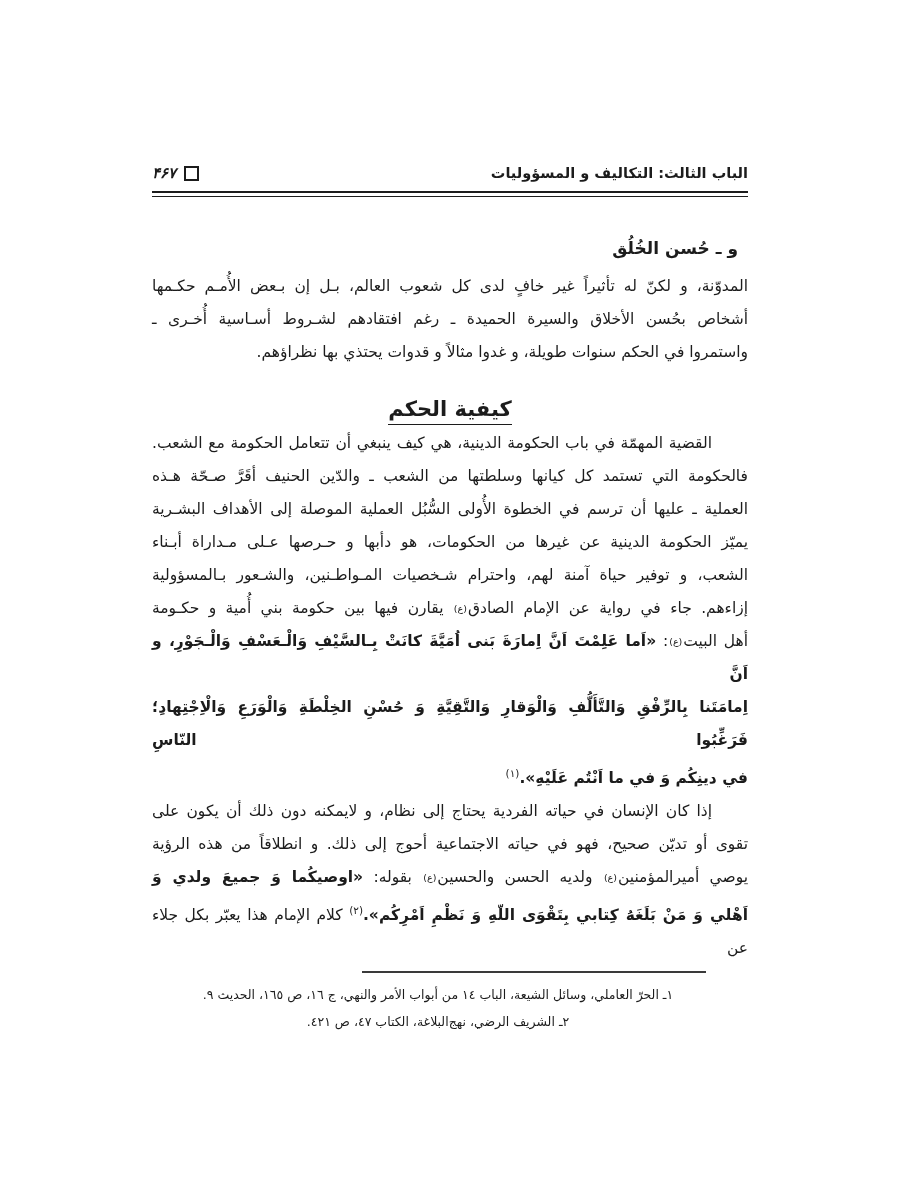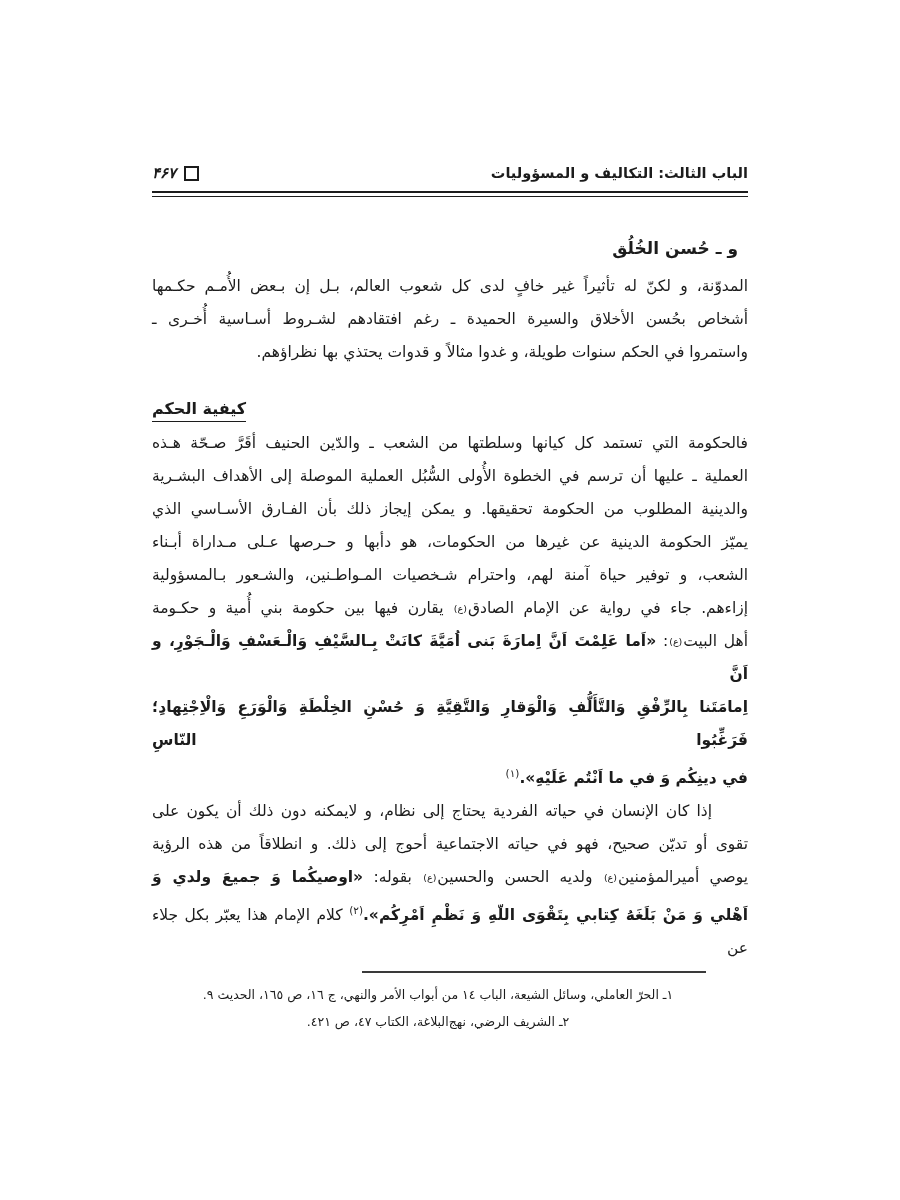--- a/index.html
+++ b/index.html
@@ -43,22 +43,22 @@
   .h1 {
     margin: 38px 0 0 0;
     text-align: right;
     padding-right: 10px;
     font-size: 17px;
     font-weight: bold;
     line-height: 26px;
   }
   .h2c {
     margin: 28px 0 0 0;
-    text-align: left;
-    font-size: 16px;
+    text-align: center;
+    font-size: 21px;
     font-weight: bold;
     line-height: 24px;
   }
   .h2c .und { border-bottom: 1.5px solid #1c1c1c; padding-bottom: 3px; }
   
   .para { margin: 0; }
   .para.p1 { margin-top: 9px; }
   .para.p2 { margin-top: 6px; }
   .para.p3 { margin-top: 0; }
   .line {
@@ -107,23 +107,23 @@
 
     <div class="para p1">
       <div class="line">المدوّنة، و لكنّ له تأثيراً غير خافٍ لدى كل شعوب العالم، بـل إن بـعض الأُمـم حكـمها</div>
       <div class="line">أشخاص بحُسن الأخلاق والسيرة الحميدة ـ رغم افتقادهم لشـروط أسـاسية أُخـرى ـ</div>
       <div class="line end">واستمروا في الحكم سنوات طويلة، و غدوا مثالاً و قدوات يحتذي بها نظراؤهم.</div>
     </div>
 
     <div class="h2c"><span class="und">كيفية الحكم</span></div>
 
     <div class="para p2">
+      <div class="line indent">القضية المهمّة في باب الحكومة الدينية، هي كيف ينبغي أن تتعامل الحكومة مع الشعب.</div>
       <div class="line">فالحكومة التي تستمد كل كيانها وسلطتها من الشعب ـ والدّين الحنيف أقَرَّ صـحّة هـذه</div>
       <div class="line">العملية ـ عليها أن ترسم في الخطوة الأُولى السُّبُل العملية الموصلة إلى الأهداف البشـرية</div>
-      <div class="line">والدينية المطلوب من الحكومة تحقيقها. و يمكن إيجاز ذلك بأن الفـارق الأسـاسي الذي</div>
       <div class="line">يميّز الحكومة الدينية عن غيرها من الحكومات، هو دأبها و حـرصها عـلى مـداراة أبـناء</div>
       <div class="line">الشعب، و توفير حياة آمنة لهم، واحترام شـخصيات المـواطـنين، والشـعور بـالمسؤولية</div>
       <div class="line"><span>إزاءهم. جاء في رواية عن الإمام الصادق</span><span class="hon">(ع)</span><span> يقارن فيها بين حكومة بني أُمية و حكـومة</span></div>
       <div class="line"><span>أهل البيت</span><span class="hon">(ع)</span><span>: </span><span class="b">«اَما عَلِمْتَ اَنَّ اِمارَةَ بَنى اُمَيَّةَ كانَتْ بِـالسَّيْفِ وَالْـعَسْفِ وَالْـجَوْرِ، و اَنَّ</span></div>
       <div class="line b">اِمامَتَنا بِالرِّفْقِ وَالتَّأَلُّفِ وَالْوَقارِ وَالتَّقِيَّةِ وَ حُسْنِ الخِلْطَةِ وَالْوَرَعِ وَالْاِجْتِهادِ؛ فَرَغِّبُوا النّاسِ</div>
       <div class="line end"><span class="b">في دينِكُم وَ في ما اَنْتُم عَلَيْهِ».</span><span class="sup">(١)</span></div>
     </div>
 
     <div class="para p3">
       <div class="line indent">إذا كان الإنسان في حياته الفردية يحتاج إلى نظام، و لايمكنه دون ذلك أن يكون على</div>

